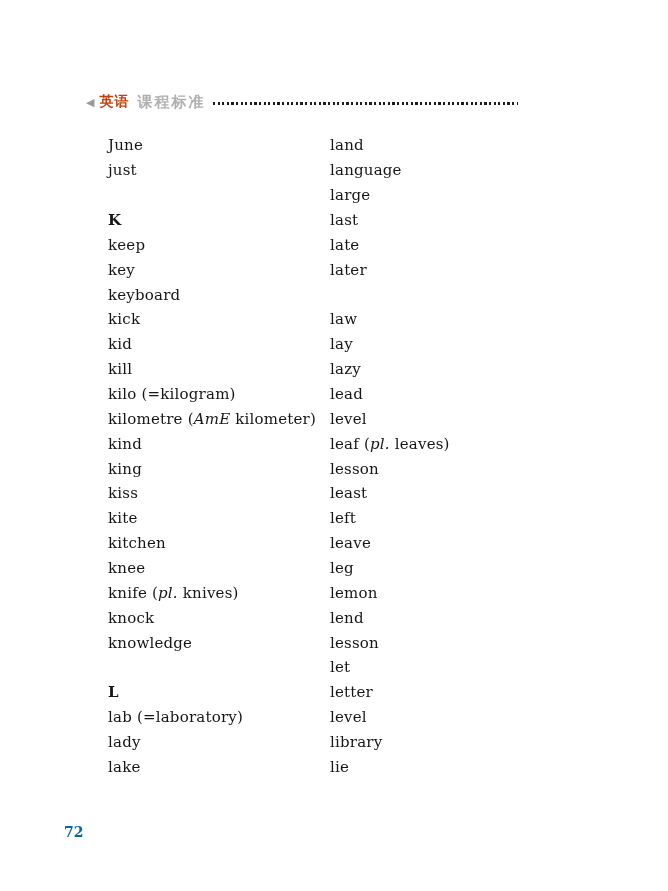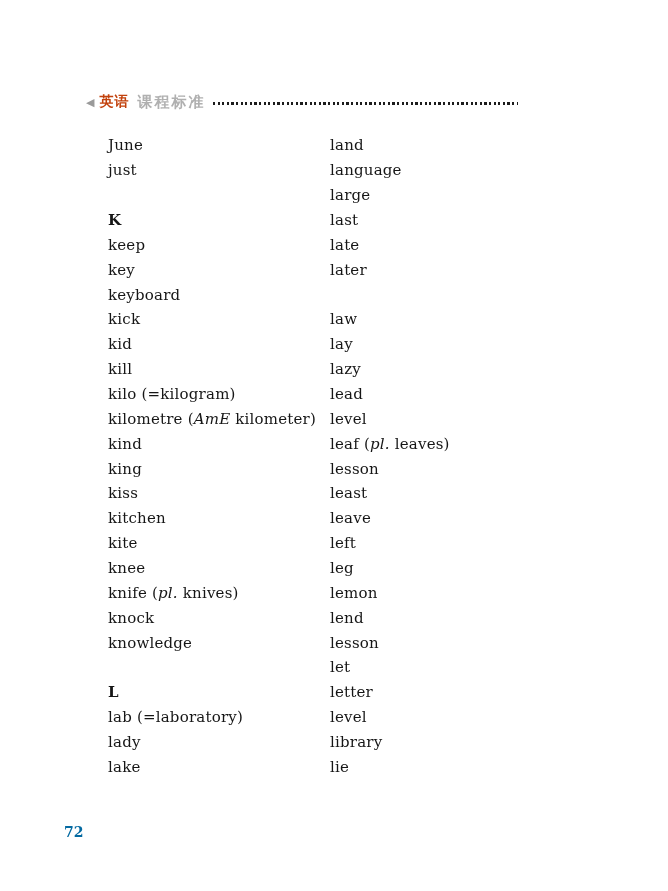--- a/index.html
+++ b/index.html
@@ -154,28 +154,28 @@
     </div>
     <div class="vocab-row">
       <div class="vocab-cell left"><span>king</span></div>
       <div class="vocab-cell right"><span>lesson</span></div>
     </div>
     <div class="vocab-row">
       <div class="vocab-cell left"><span>kiss</span></div>
       <div class="vocab-cell right"><span>least</span></div>
     </div>
     <div class="vocab-row">
+      <div class="vocab-cell left"><span>kite</span></div>
+      <div class="vocab-cell right"><span>left</span></div>
+    </div>
+    <div class="vocab-row">
       <div class="vocab-cell left"><span>kitchen</span></div>
       <div class="vocab-cell right"><span>leave</span></div>
     </div>
     <div class="vocab-row">
-      <div class="vocab-cell left"><span>kite</span></div>
-      <div class="vocab-cell right"><span>left</span></div>
-    </div>
-    <div class="vocab-row">
       <div class="vocab-cell left"><span>knee</span></div>
       <div class="vocab-cell right"><span>leg</span></div>
     </div>
     <div class="vocab-row">
       <div class="vocab-cell left"><span>knife (</span><span class="it">pl.</span><span> knives)</span></div>
       <div class="vocab-cell right"><span>lemon</span></div>
     </div>
     <div class="vocab-row">
       <div class="vocab-cell left"><span>knock</span></div>
       <div class="vocab-cell right"><span>lend</span></div>

